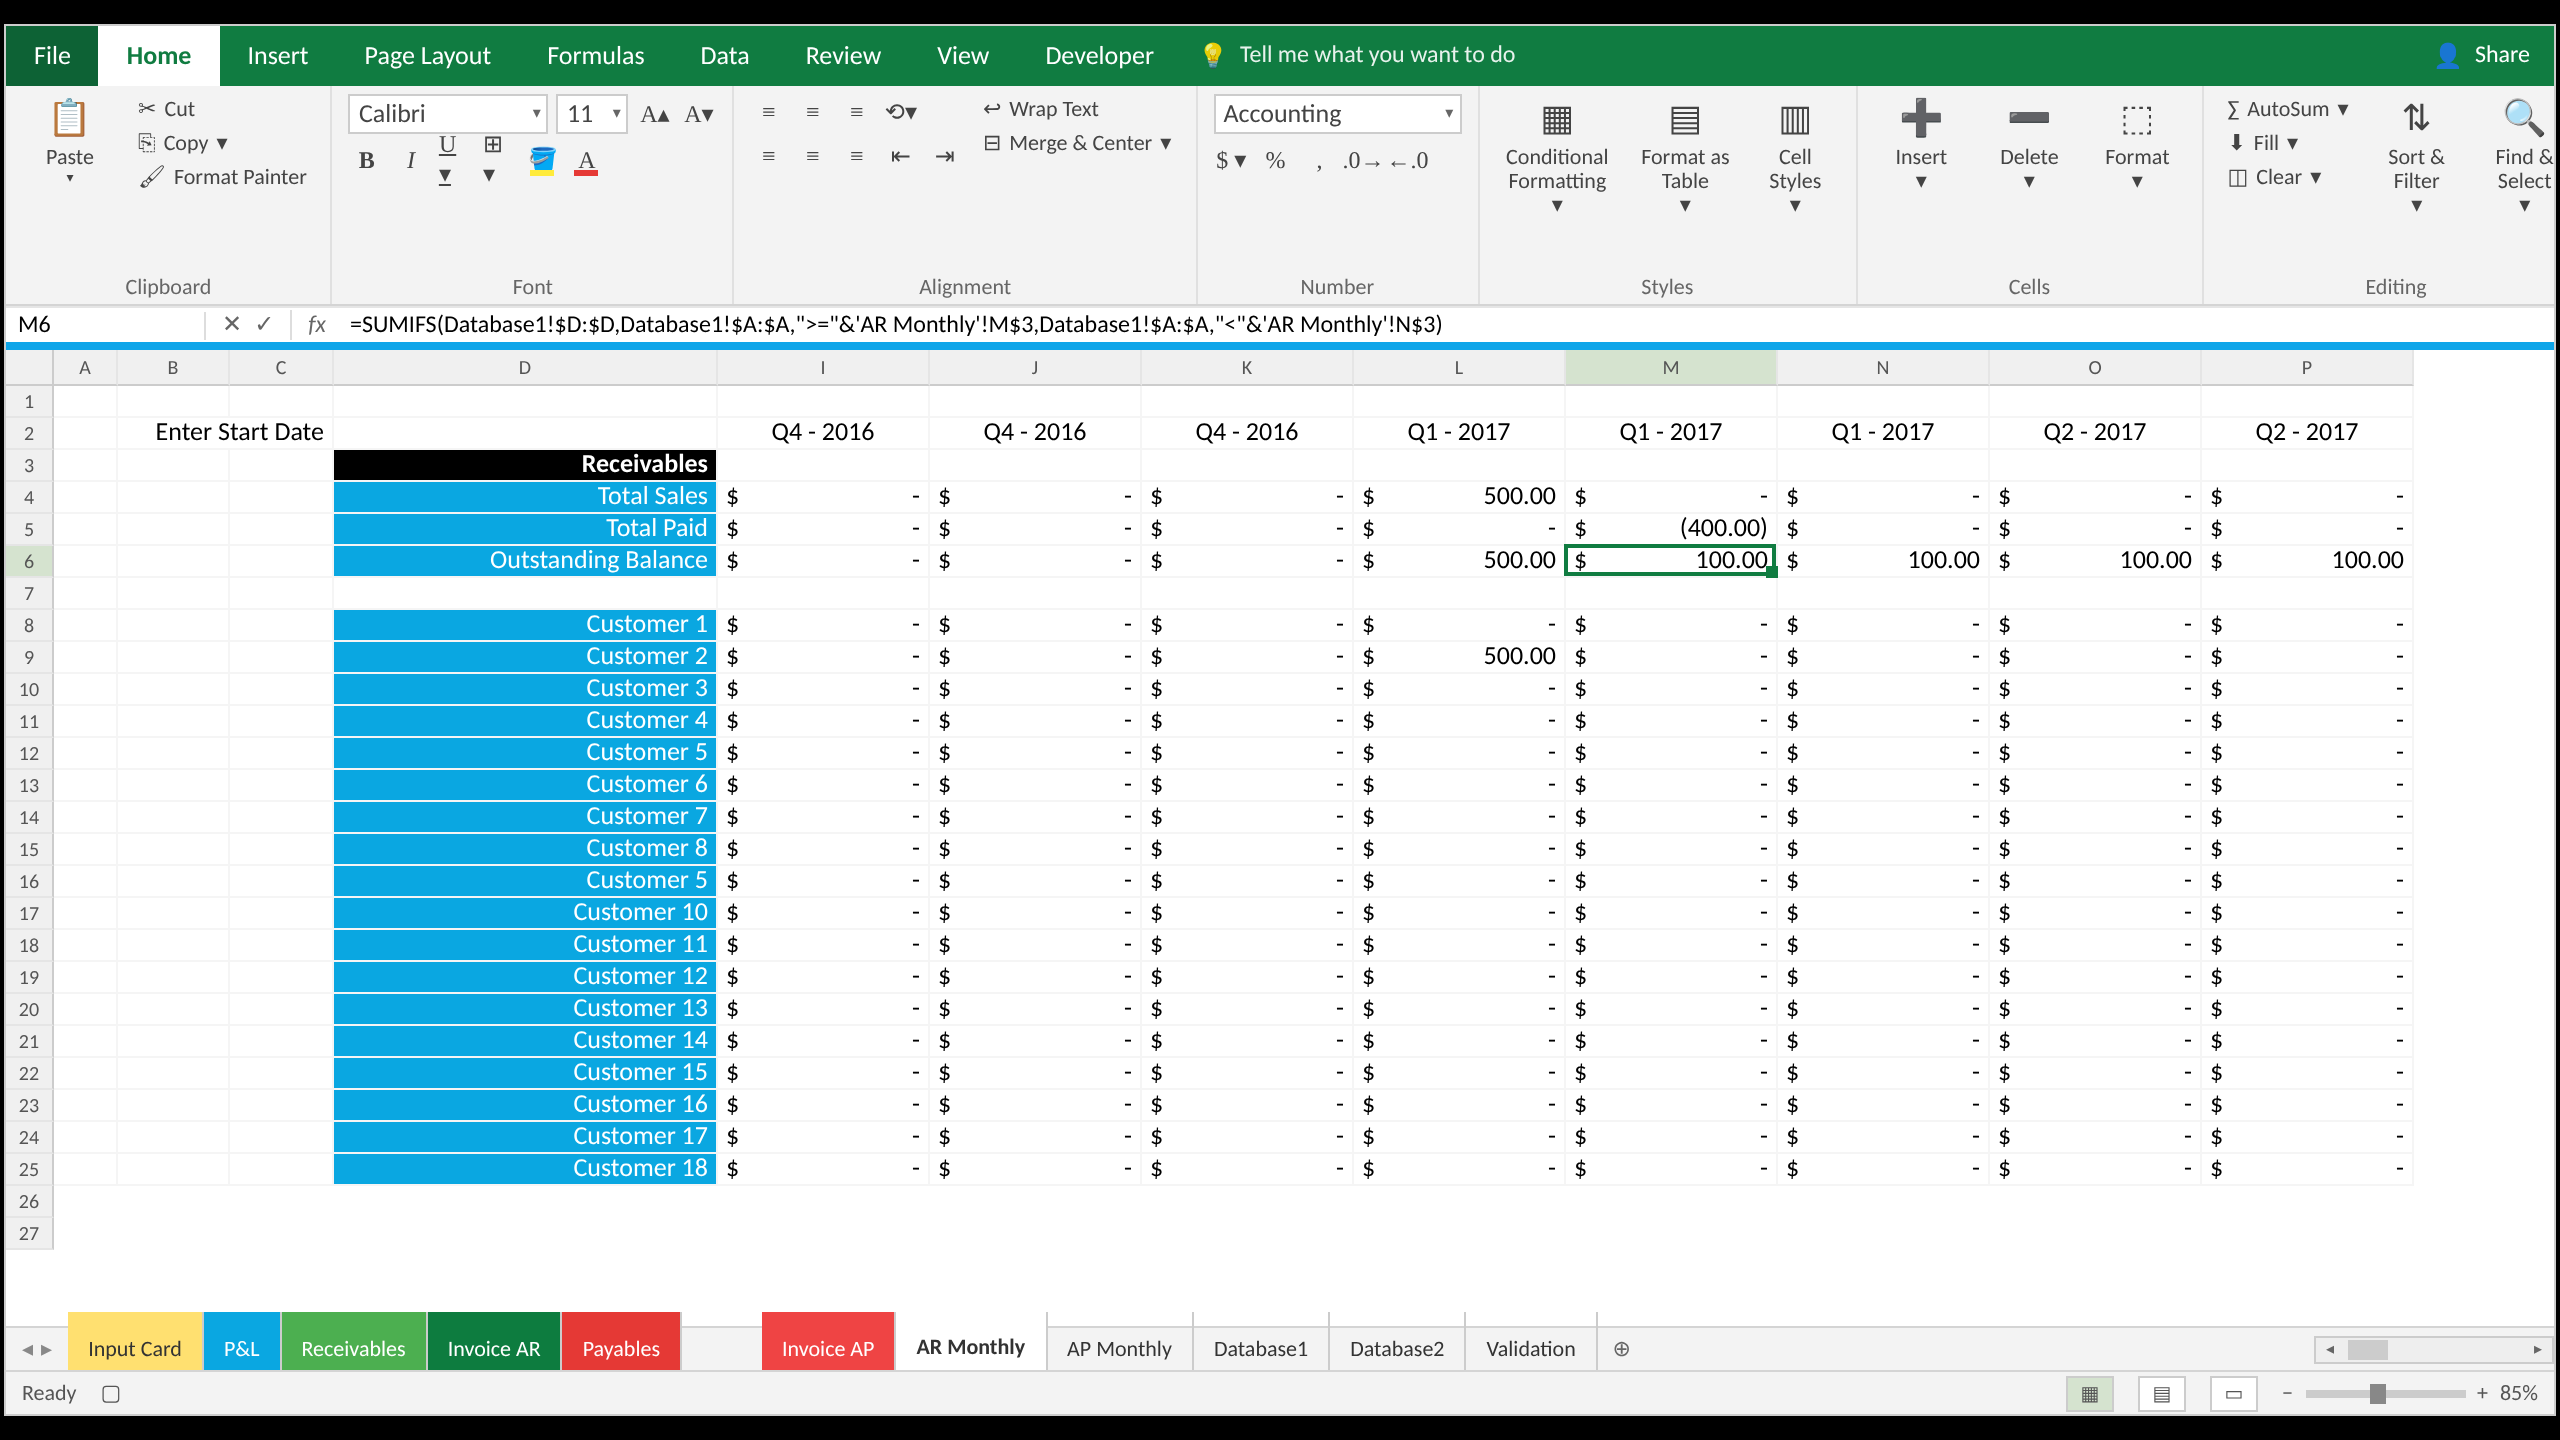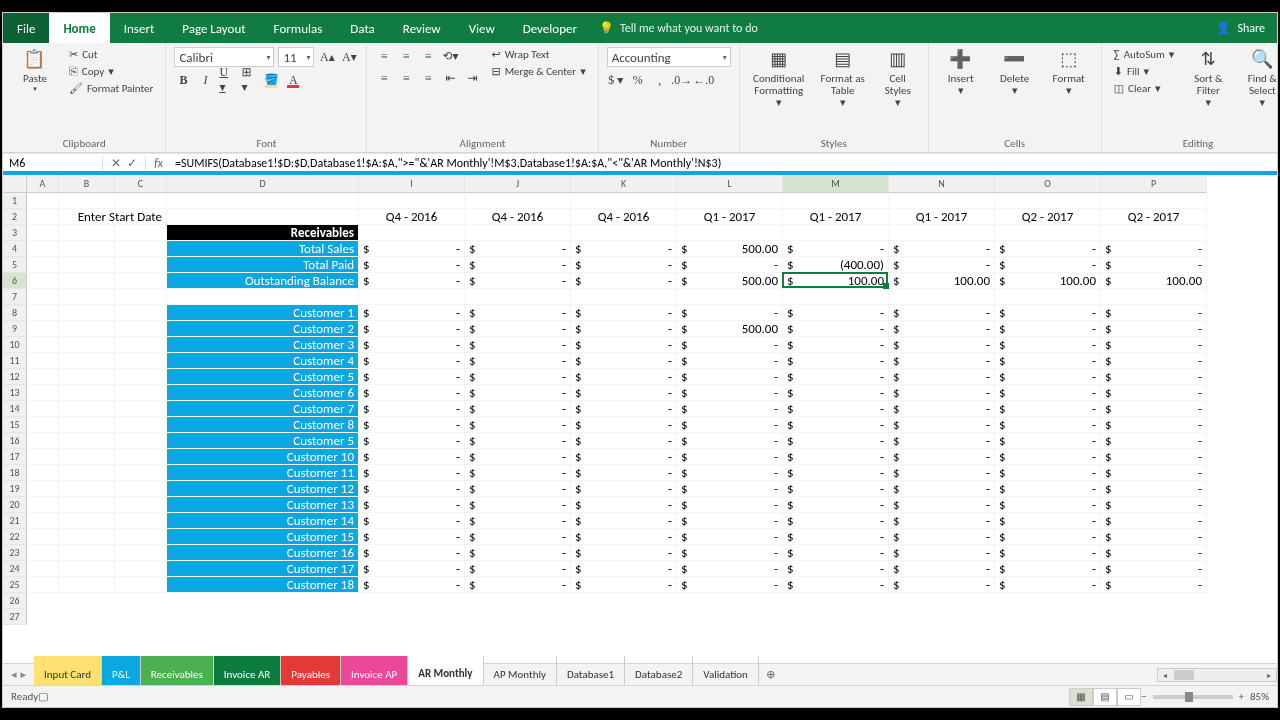--- a/index.html
+++ b/index.html
@@ -50,26 +50,26 @@
 .moneycell { position: relative; justify-content: flex-end; }
 .moneycell .cur { position: absolute; left: 4px; }
 .activecell { position: absolute; border: 2px solid #107c41; pointer-events: none; background: rgba(255,255,255,.01); }
 .activecell::after { content: ""; position: absolute; right: -3px; bottom: -3px; width: 6px; height: 6px; background: #107c41; }
 .tabs { height: 22px; background: #f3f3f3; border-top: 1px solid #d4d4d4; display: flex; align-items: center; font-size: 11px; }
 .tabs .nav { display: flex; gap: 4px; padding: 0 8px; color: #888; }
 .sheet { height: 37px; padding: 0 10px; display: flex; align-items: center; border-right: 1px solid #ccc; cursor: pointer; color: #333; }
 .sheet.active { background: #fff; font-weight: 600; border-bottom: 2px solid #107c41; }
 .sheet.c-yellow { background: #ffe070; } .sheet.c-blue { background: #0aa7e1; color: #fff; }
 .sheet.c-green { background: #4caf50; color: #fff; } .sheet.c-dgreen { background: #0d7c3f; color: #fff; }
-.sheet.c-red { background: #e53935; color: #fff; } .sheet.c-dred { background: #ec4899; color: #fff; }
+.sheet.c-red { background: #e53935; color: #fff; } .sheet.c-dred { background: #ef4444; color: #fff; margin-left: 40px; }
 .plus { width: 24px; display: flex; justify-content: center; color: #666; cursor: pointer; }
 .hscroll { margin-left: auto; width: 120px; height: 14px; background: #eee; border: 1px solid #ccc; display: flex; align-items: center; }
 .hscroll .ar { width: 14px; text-align: center; font-size: 8px; color: #666; }
 .hscroll .thumb { width: 20px; height: 10px; background: #ccc; margin-left: 2px; }
-.status { height: 22px; background: #f3f3f3; border-top: 1px solid #d4d4d4; display: flex; align-items: center; font-size: 11px; padding: 0 8px; color: #555; }
+.status { height: 22px; background: #f3f3f3; border-top: 1px solid #d4d4d4; display: flex; align-items: center; font-size: 11px; padding: 0 8px; color: #555; gap: 12px; }
 .status .spacer { flex: 1; }
 .viewbtn { width: 24px; height: 18px; border: 1px solid #ccc; background: #fff; display: flex; align-items: center; justify-content: center; font-size: 10px; }
 .viewbtn.active { background: #d5e3cf; }
 .zoom { display: flex; align-items: center; gap: 6px; }
 .slider { width: 80px; height: 4px; background: #ccc; position: relative; }
 .slider::after { content: ""; position: absolute; left: 40%; top: -3px; width: 8px; height: 10px; background: #888; }
 </style>
 </head>
 <body>
 

